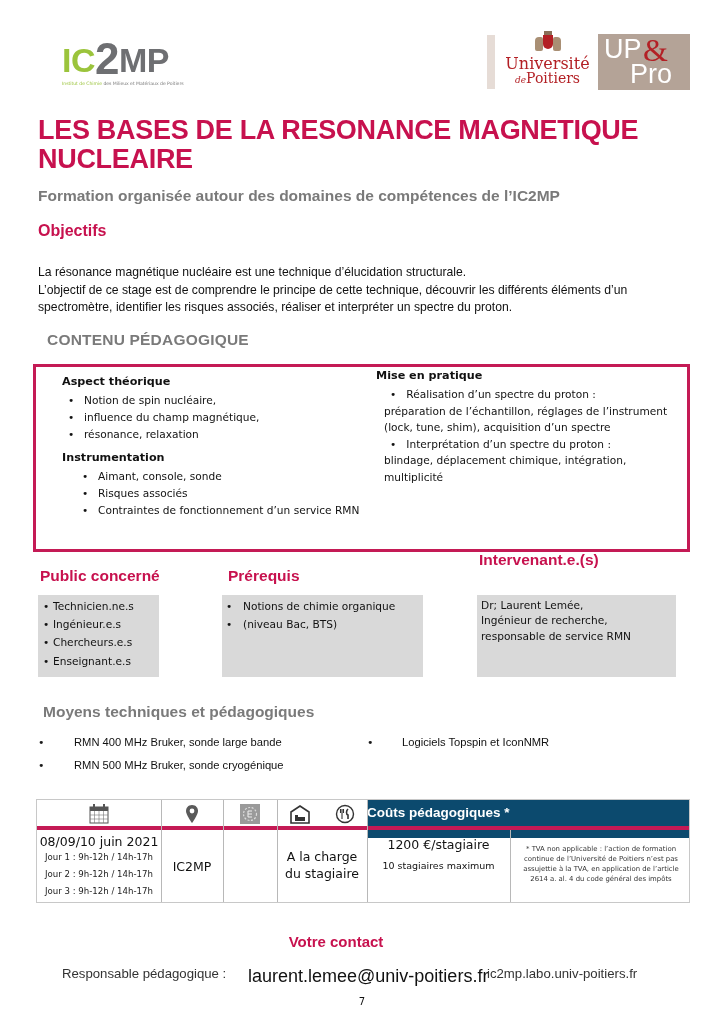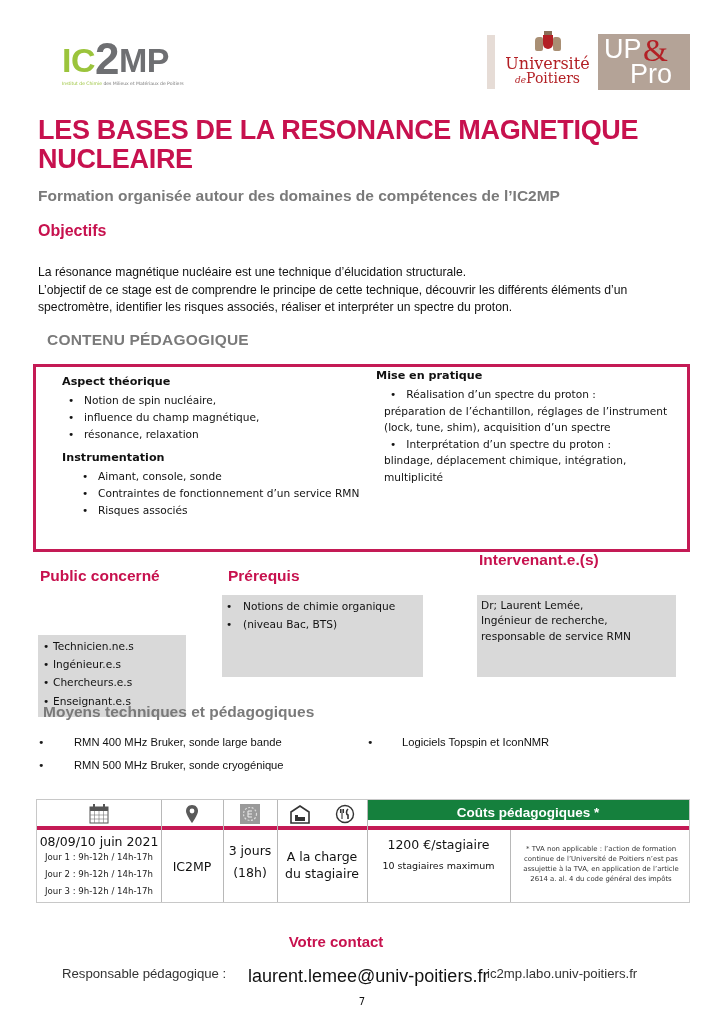--- a/index.html
+++ b/index.html
@@ -53,40 +53,40 @@
   .bul.indent li::before { left: 20px; }
   .prat { font-size: 10.6px; line-height: 16.5px; color: #111; margin-top: 4px; padding-left: 8px; }
   .prat .bl::before { content: "\2022\00a0\00a0\00a0"; padding-left: 6px; }
 
   
   .h3 { font-family: "Liberation Sans", sans-serif; font-weight: 700; font-size: 15.5px; color: #c7114e; }
   .h-public { left: 40px; top: 567px; }
   .h-prereq { left: 228px; top: 567px; }
   .h-interv { left: 479px; top: 551px; }
   .gbox { background: #d9d9d9; top: 595px; height: 82px; }
-  .gbox-public { left: 38px; width: 148px; margin-top: 40px; }
+  .gbox-public { left: 38px; width: 121px; }
   .gbox-prereq { left: 222px; width: 201px; }
   .gbox-interv { left: 477px; width: 199px; }
   .gbox .bul { font-size: 10.6px; line-height: 18.2px; margin-top: 2px; }
   .gbox-public .bul li { padding-left: 15px; }
   .gbox-public .bul li::before { left: 5px; }
   .gbox-prereq .bul li { padding-left: 21px; }
   .gbox-prereq .bul li::before { left: 4px; }
   .interv-text { font-size: 10.6px; line-height: 15.3px; padding: 3px 4px; color: #111; }
 
   
   .h-moyens { left: 43px; top: 703px; font-family: "Liberation Sans", sans-serif; font-weight: 700; font-size: 15.5px; color: #7a7a7a; }
   .moyens-item { font-family: "Liberation Sans", sans-serif; font-size: 11.2px; color: #111; }
   .moyens-bullet { font-size: 11px; }
 
   
   .tbl { left: 36px; top: 799px; width: 654px; height: 104px; border: 1px solid #c8c8c8; }
   .tbl .vline { position: absolute; top: 0; bottom: 0; width: 1px; background: #b8b8b8; }
   .tbl .redbar { position: absolute; left: 0; right: 0; top: 26px; height: 4px; background: #c41a55; }
-  .tbl .cost-head { position: absolute; left: 330px; right: 0; top: 0; height: 20px; background: #15803d; color: #fff; text-align: center; font-family: "Liberation Sans", sans-serif; font-weight: 700; font-size: 13.5px; line-height: 26px; }
+  .tbl .cost-head { position: absolute; left: 330px; right: 0; top: 0; height: 38px; background: #0c4a6e; color: #fff; font-family: "Liberation Sans", sans-serif; font-weight: 700; font-size: 13.5px; line-height: 26px; }
   .tbl .cell { position: absolute; top: 30px; bottom: 0; text-align: center; color: #111; }
   .date-main { font-size: 12.5px; margin-top: 4px; }
   .jour { font-size: 8.6px; line-height: 17px; color: #222; }
   .icon-wrap { position: absolute; top: 2px; height: 23px; display: flex; align-items: center; justify-content: center; }
 
   
   .h-contact { left: 0; width: 672px; top: 933px; text-align: center; font-family: "Liberation Sans", sans-serif; font-weight: 700; font-size: 15px; color: #c7114e; }
   .contact-line { left: 62px; top: 966px; font-size: 13.2px; color: #333; font-family: "Liberation Sans", sans-serif; white-space: nowrap; }
   .contact-email { left: 248px; top: 966px; font-size: 18px; font-weight: 400; color: #111; font-family: "Liberation Sans", sans-serif; }
   .contact-web { left: 487px; top: 966px; font-size: 13.2px; color: #333; font-family: "Liberation Sans", sans-serif; }
@@ -131,22 +131,22 @@
   <div class="col-left">
     <div class="sec-h">Aspect théorique</div>
     <ul class="bul" style="margin-top:4px;">
       <li>Notion de spin nucléaire,</li>
       <li>influence du champ magnétique,</li>
       <li>résonance, relaxation</li>
     </ul>
     <div class="sec-h" style="margin-top:8px;">Instrumentation</div>
     <ul class="bul indent" style="margin-top:4px;">
       <li>Aimant, console, sonde</li>
+      <li>Risques associés</li>
       <li>Contraintes de fonctionnement d’un service RMN</li>
-      <li>Risques associés</li>
     </ul>
   </div>
   <div class="col-right">
     <div class="sec-h">Mise en pratique</div>
     <div class="prat">
       <div class="bl">Réalisation d’un spectre du proton :</div>
       <div>préparation de l’échantillon, réglages de l’instrument (lock, tune, shim), acquisition d’un spectre</div>
       <div class="bl">Interprétation d’un spectre du proton :</div>
       <div>blindage, déplacement chimique, intégration, multiplicité</div>
     </div>
@@ -235,24 +235,20 @@
 
   <div class="cell" style="left:0;width:124px;">
     <div class="date-main">08/09/10 juin 2021</div>
     <div class="jour">Jour 1 : 9h-12h / 14h-17h</div>
     <div class="jour">Jour 2 : 9h-12h / 14h-17h</div>
     <div class="jour">Jour 3 : 9h-12h / 14h-17h</div>
   </div>
   <div class="cell" style="left:124px;width:62px;display:flex;align-items:center;justify-content:center;font-size:12.5px;">
     <span>IC2MP</span>
   </div>
-  <div class="cell" style="left:186px;width:54px;font-size:12.5px;line-height:22px;padding-top:10px;">
-    <div>3 jours</div>
-    <div>(18h)</div>
-  </div>
   <div class="cell" style="left:240px;width:90px;font-size:12.5px;line-height:17px;padding-top:18px;">
     <div>A la charge</div>
     <div>du stagiaire</div>
   </div>
   <div class="cell" style="left:330px;width:143px;padding-top:5px;">
     <div style="font-size:12.5px;line-height:20px;">1200 €/stagiaire</div>
     <div style="font-size:9.5px;line-height:21px;">10 stagiaires maximum</div>
   </div>
   <div class="cell" style="left:474px;width:180px;padding:14px 6px 0;font-size:6.9px;line-height:10px;color:#333;">
     <div>* TVA non applicable : l’action de formation continue de l’Université de Poitiers n’est pas assujettie à la TVA, en application de l’article 2614 a. al. 4 du code général des impôts</div>

